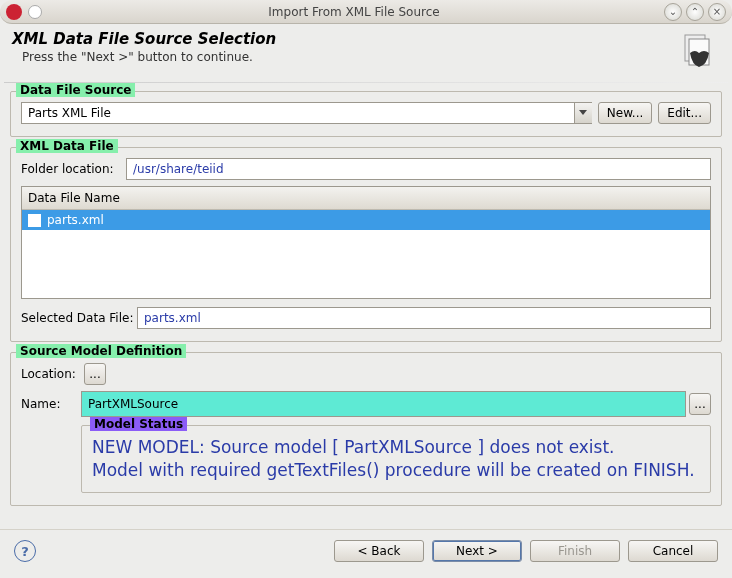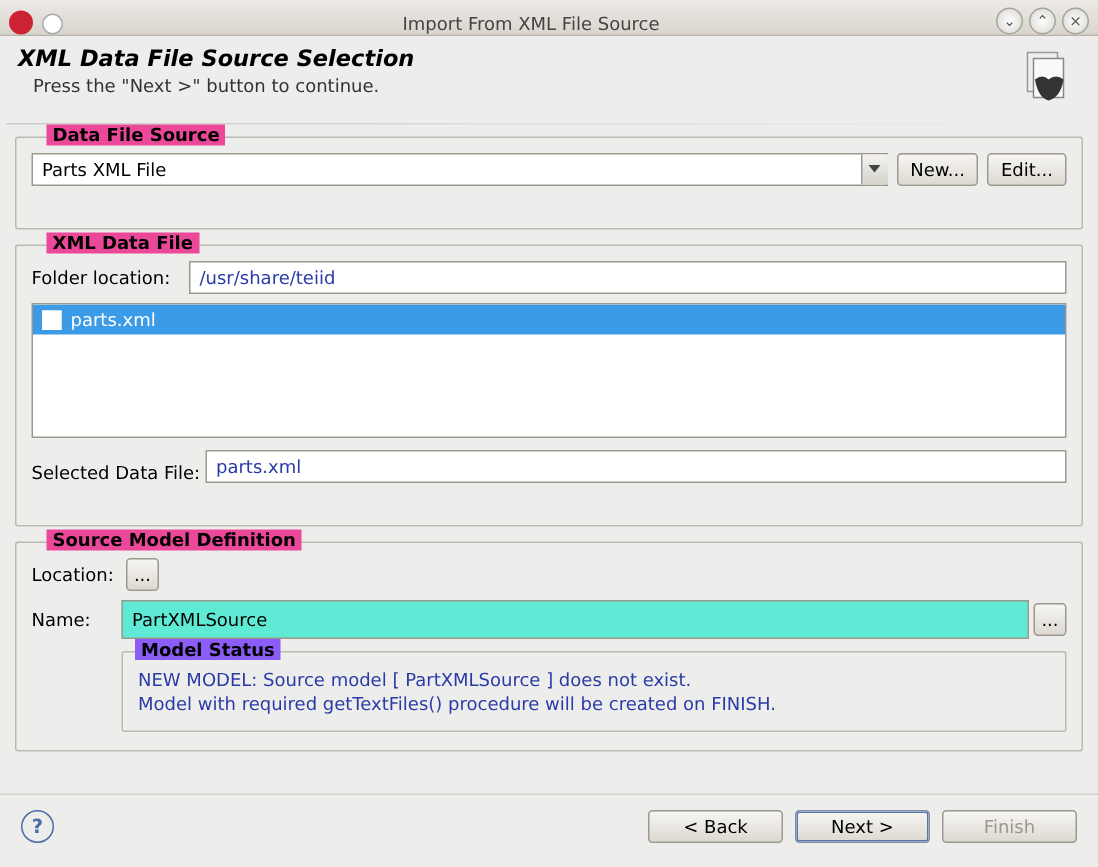--- a/index.html
+++ b/index.html
@@ -1,54 +1,54 @@
 <!DOCTYPE html>
 <html><head>
 <meta charset="utf-8">
 <style>
   * { box-sizing: border-box; font-family: "DejaVu Sans", "Liberation Sans", Arial, sans-serif; }
   html, body { margin:0; padding:0; }
   body { width:732px; height:578px; background:#ededeb; font-size:12px; color:#000; }
-  .titlebar { height:24px; background:linear-gradient(#eceae6,#d9d5cd); display:flex; align-items:flex-end; padding:0 6px; border-bottom:1px solid #b8b4aa; }
+  .titlebar { height:24px; background:linear-gradient(#eceae6,#d9d5cd); display:flex; align-items:center; padding:0 6px; border-bottom:1px solid #b8b4aa;border-radius:12px; }
   .titlebar .app-icon { width:16px; height:16px; border-radius:50%; background:#c23; margin-right:6px; }
   .titlebar .app-icon2 { width:14px; height:14px; border-radius:50%; background:#fff; border:1px solid #aaa; margin-right:6px; }
   .titlebar .title { flex:1; text-align:center; color:#444; font-size:12px; }
   .titlebar .winbtn { width:18px; height:18px; border-radius:50%; background:radial-gradient(#fefefe,#d6d6d0); border:1px solid #a8a49a; margin-left:4px; display:flex; align-items:center; justify-content:center; font-size:10px; color:#555; }
   .header-area { padding:6px 12px 10px 12px; display:flex; align-items:flex-start; }
   .header-text { flex:1; }
   .header-title { font-size:15px; font-weight:bold; margin-bottom:2px;font-style:italic; }
   .header-sub { font-size:12px; color:#333; margin-left:10px; }
   .header-icon { width:42px; height:42px; display:flex; align-items:center; justify-content:center; }
   .header-icon svg { width:40px; height:40px; }
   .divider { height:1px; background:linear-gradient(to right,#ccc,#eee); margin:0 4px 8px 4px; }
   .content { padding:0 10px; }
   .group { border:1px solid #bdb9af; border-radius:2px; margin-bottom:10px; padding:10px 10px 12px 10px; position:relative; background:#ededeb; }
-  .group-label { position:absolute; top:-9px; left:20px; background:#ec4899; padding:0 4px; font-weight:bold; font-size:12px; }
+  .group-label { position:absolute; top:-9px; left:5px; background:#86efac; padding:0 4px; font-weight:bold; font-size:12px; }
   .row { display:flex; align-items:center; margin-bottom:6px; }
-  .row:last-child { margin-bottom:16px;align-items:flex-end; }
+  .row:last-child { margin-bottom:0; }
   .row label { width:105px; font-size:12px; }
   .dropdown { display:flex; align-items:center; background:#fff; border:1px solid #9c988e; height:22px; padding-left:6px; font-size:12px; position:relative; }
   .dropdown .dd-btn { width:18px; height:20px; border-left:1px solid #9c988e; background:linear-gradient(#f4f3f1,#d6d3cb); display:flex; align-items:center; justify-content:center; margin-left:auto; margin-right:-1px; }
   .btn { height:22px; padding:0 8px; background:linear-gradient(#f7f6f4,#ddd9d1); border:1px solid #9c988e; border-radius:3px; font-size:12px; cursor:pointer; display:inline-flex; align-items:center; justify-content:center; }
   .btn.default { border:1px solid #7a8ca8; box-shadow:0 0 0 1px #5577aa inset; }
   .btn.disabled { color:#9a9790; }
   .input { height:22px; background:#fff; border:1px solid #9c988e; padding:0 6px; font-size:12px; display:flex; align-items:center; color:#2a3ba8; }
   .file-table { border:1px solid #9c988e; background:#fff; margin-top:0; }
   .file-table .hdr { background:linear-gradient(#f3f2ef,#dedad1); border-bottom:1px solid #bdb9af; padding:4px 6px; font-size:12px; }
   .file-table .body { height:88px; overflow:auto; }
   .file-row { display:flex; align-items:center; height:20px; padding:0 6px; }
   .file-row.selected { background:#3c9be6; color:#fff; }
   .checkbox { width:13px; height:13px; background:#fff; border:1px solid #888; margin-right:6px; display:flex; align-items:center; justify-content:center; font-size:10px; color:#3a7; }
   .file-row.selected .checkbox { border-color:#fff; color:#fff; }
   .input.plain { color:#000; }
   .text-input { flex:1; height:22px; background:#5eead4; border:1px solid #9c988e; padding:12px 6px; font-size:12px; }
   .ellipsis-btn { width:22px; height:22px; margin-left:3px; background:linear-gradient(#f7f6f4,#ddd9d1); border:1px solid #9c988e; border-radius:3px; display:flex; align-items:center; justify-content:center; font-size:12px; }
   .status-box { border:1px solid #bdb9af; border-radius:2px; padding:10px 10px 10px 10px; margin-top:8px; position:relative; }
   .status-label { position:absolute; top:-9px; left:8px; background:#8b5cf6; padding:0 4px; font-weight:bold; font-size:12px; }
-  .status-text { color:#2a3ba8; font-size:12px; line-height:1.35; }
+  .status-text { color:#2a3ba8; font-size:17px; line-height:1.35; }
   .footer { position:absolute; bottom:0; left:0; right:0; padding:10px 14px 16px 14px; display:flex; align-items:center; border-top:1px solid #d5d2c9; }
   .help-icon { width:22px; height:22px; border:1.5px solid #4a6ca8; border-radius:50%; display:flex; align-items:center; justify-content:center; color:#4a6ca8; font-weight:bold; font-size:13px; }
   .footer .spacer { flex:1; }
   .footer .btn { width:90px; margin-left:8px; justify-content:center; }
   .blue-text { color:#2a3ba8; }
 </style>
 </head>
 <body>
 
 <div class="titlebar">
@@ -95,20 +95,21 @@
 
   <div class="group">
     <div class="group-label">XML Data File</div>
     <div class="row">
       <label>Folder location:</label>
       <div class="input" style="flex:1;">
         <span class="blue-text">/usr/share/teiid</span>
       </div>
     </div>
     <div class="file-table">
+      <div class="hdr">Data File Name</div>
       <div class="body">
         <div class="file-row selected">
           <div class="checkbox">✓</div>
           <span>parts.xml</span>
         </div>
       </div>
     </div>
     <div class="row" style="margin-top:8px;">
       <label style="width:116px;">Selected Data File:</label>
       <div class="input" style="flex:1;">
@@ -136,13 +137,14 @@
   </div>
 
 </div>
 
 <div class="footer">
   <div class="help-icon">?</div>
   <div class="spacer"></div>
   <button class="btn">&lt; Back</button>
   <button class="btn default">Next &gt;</button>
   <button class="btn disabled">Finish</button>
+  <button class="btn">Cancel</button>
 </div>
 
 </body></html>

